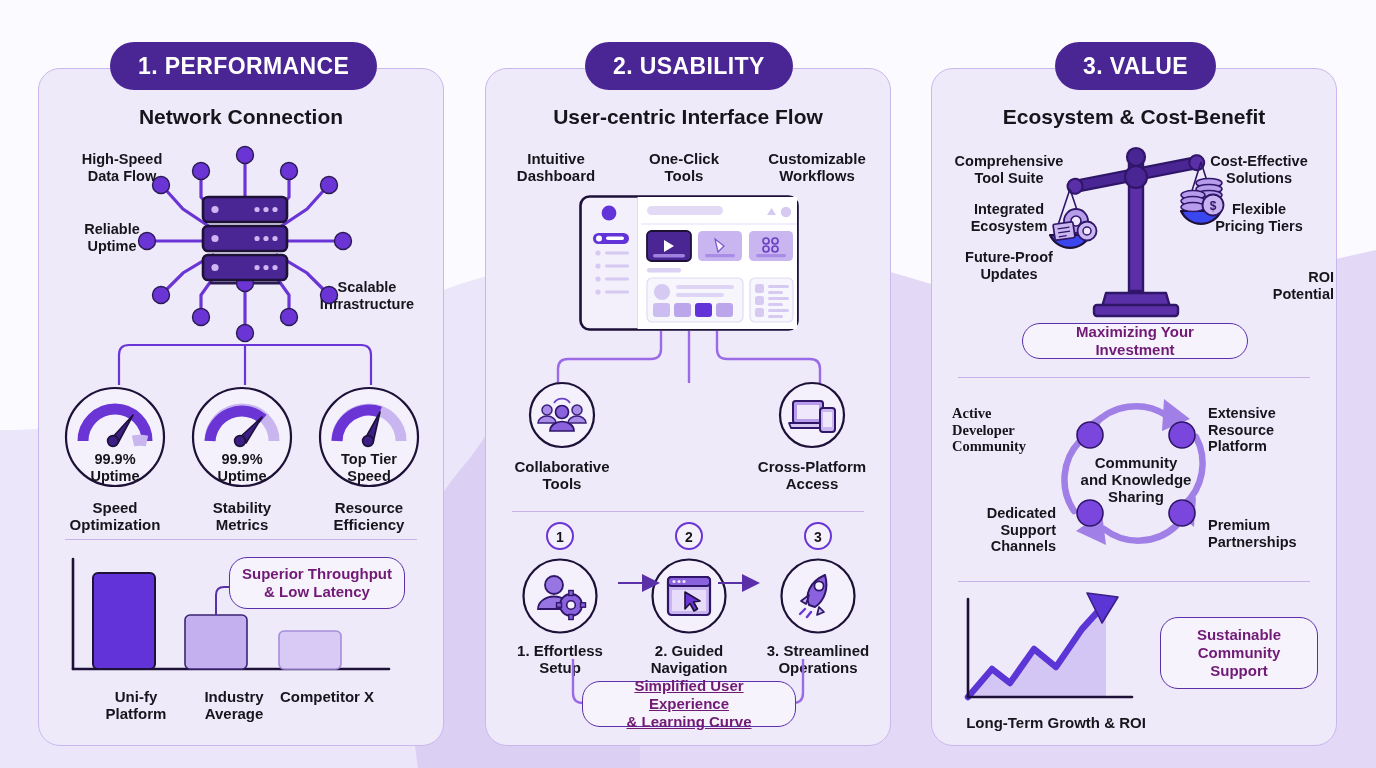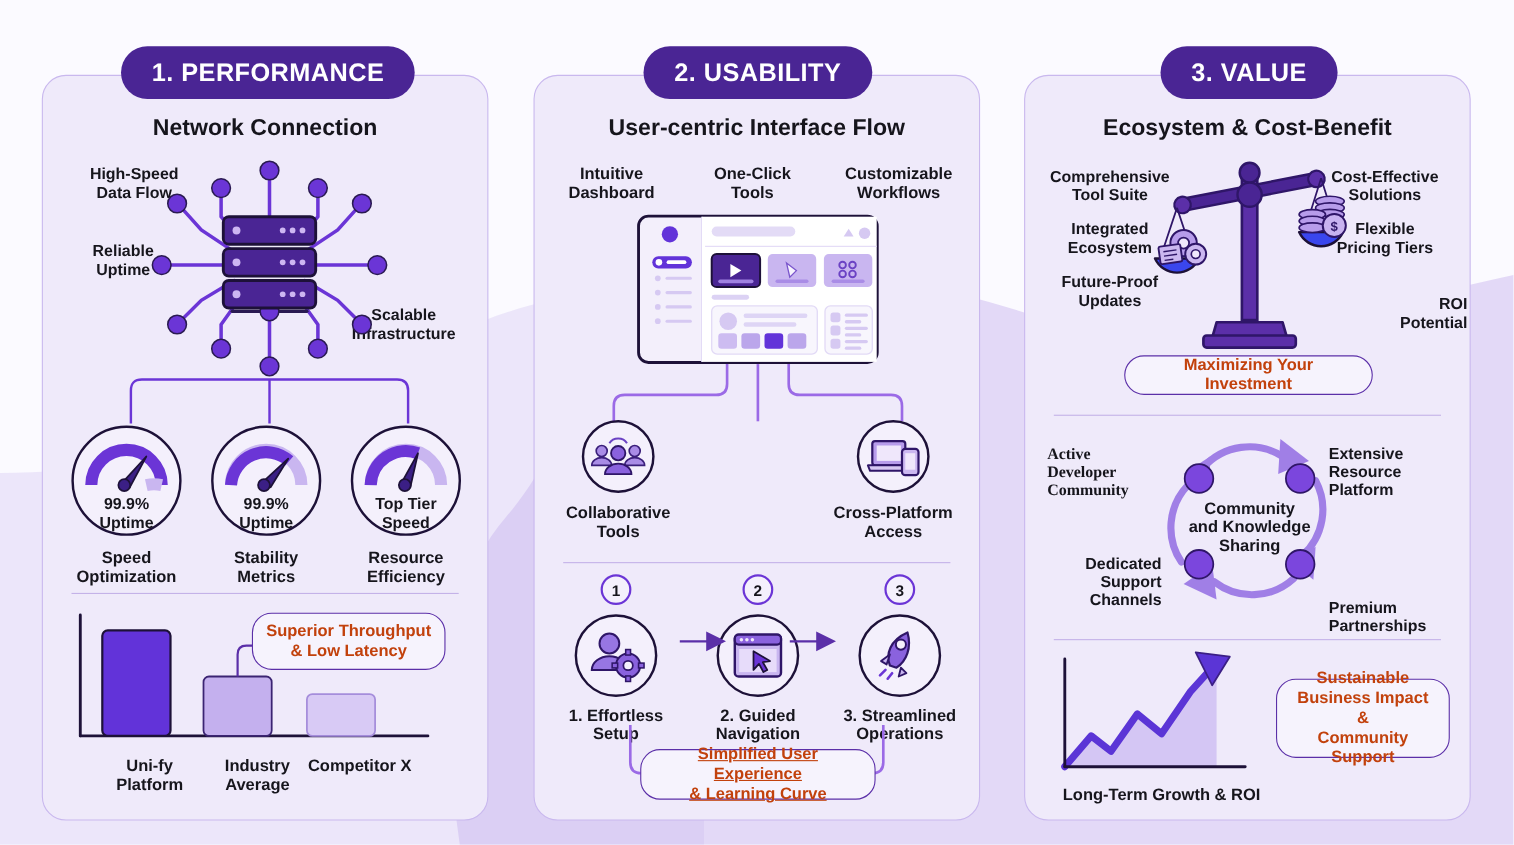--- a/index.html
+++ b/index.html
@@ -58,23 +58,23 @@
   .divider {
     position: absolute; height: 1.4px; background: #c4b2e8;
   }
 
   .callout {
     position: absolute;
     background: #f6f3fd;
     border: 1.8px solid #5b2fa8;
     border-radius: 18px;
     text-align: center;
-    font-size: 15px; font-weight: bold; color: #c2410c;
+    font-size: 15px; font-weight: bold; color: #701a75;
     line-height: 1.2;
-    display: flex; align-items: center; justify-content: flex-start;
+    display: flex; align-items: center; justify-content: flex-end;
     padding: 6px 12px;
   }
 
   svg { display: block; overflow: visible; }
 </style>
 </head>
 <body>
 
 <div id="stage">
 
@@ -586,21 +586,21 @@
       <div class="abs lbl-sm" style="right:4px; top:336px; width:124px; text-align:left;">
         <div>Extensive</div>
         <div>Resource</div>
         <div>Platform</div>
       </div>
       <div class="abs lbl-sm" style="left:4px; top:436px; width:120px; text-align:right;">
         <div>Dedicated</div>
         <div>Support</div>
         <div>Channels</div>
       </div>
-      <div class="abs lbl-sm" style="right:4px; top:448px; width:124px; text-align:left;margin-top:28px;">
+      <div class="abs lbl-sm" style="right:4px; top:448px; width:124px; text-align:left;">
         <div>Premium</div>
         <div>Partnerships</div>
       </div>
 
       <div class="divider" style="left:26px; top:512px; width:352px;"></div>
 
       <svg class="abs" style="left:24px; top:522px;" width="210" height="118" viewBox="0 0 210 118">
         <path d="M12 106 L36 78 L54 92 L78 58 L100 76 L126 38 L150 12 L150 106 Z" fill="#d4c6f4" stroke="none"></path>
         <path d="M12 106 L36 78 L54 92 L78 58 L100 76 L126 38 L146 16" fill="none" stroke="#5b35d6" stroke-width="6.5" stroke-linejoin="round" stroke-linecap="round"></path>
         <path d="M131 2 L162 6 L146 32 Z" fill="#5b35d6" stroke="#3b1f85" stroke-width="1.6" stroke-linejoin="round"></path>
@@ -608,21 +608,20 @@
           <path d="M12 8 L12 106"></path>
           <path d="M12 106 L176 106"></path>
         </g>
       </svg>
 
       <div class="abs lbl" style="left:24px; top:646px; width:200px; font-size:15px;">Long-Term Growth &amp; ROI</div>
 
       <div class="callout" style="left:228px; top:548px; width:158px; height:72px;">
         <div>
           <div>Sustainable</div>
-          <div>Business Impact &amp;</div>
           <div>Community Support</div>
         </div>
       </div>
     </div>
   </div>
 
   <div class="badge" id="badge-1">1. PERFORMANCE</div>
   <div class="badge" id="badge-2">2. USABILITY</div>
   <div class="badge" id="badge-3">3. VALUE</div>
 

